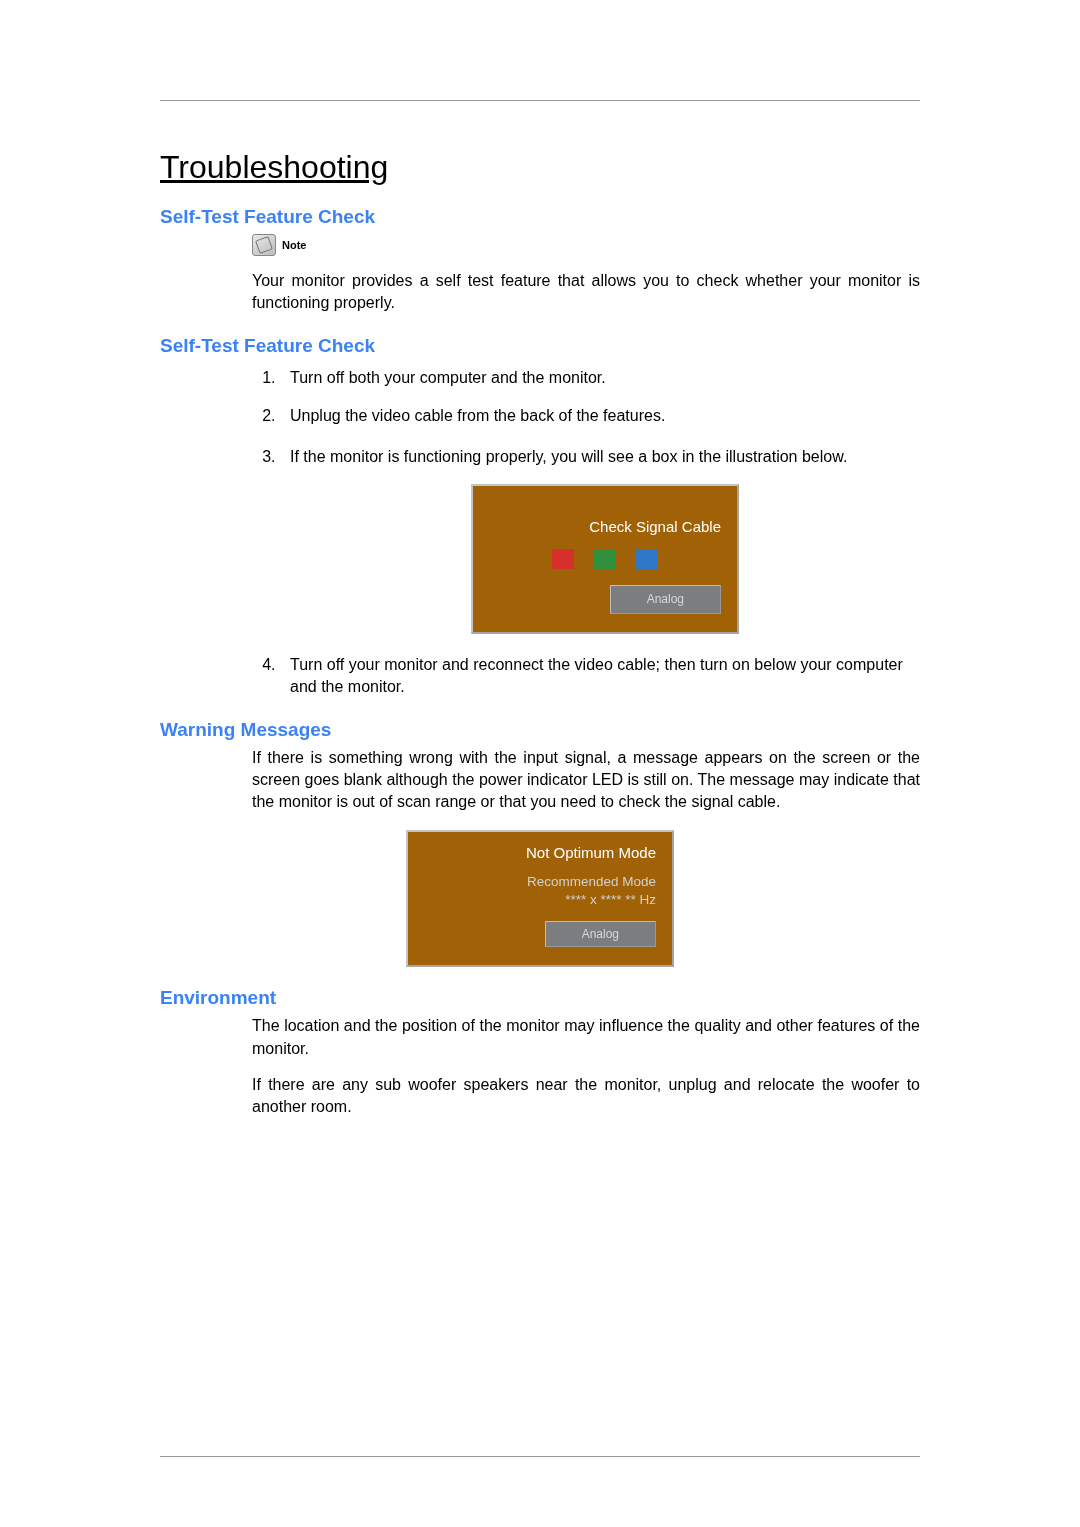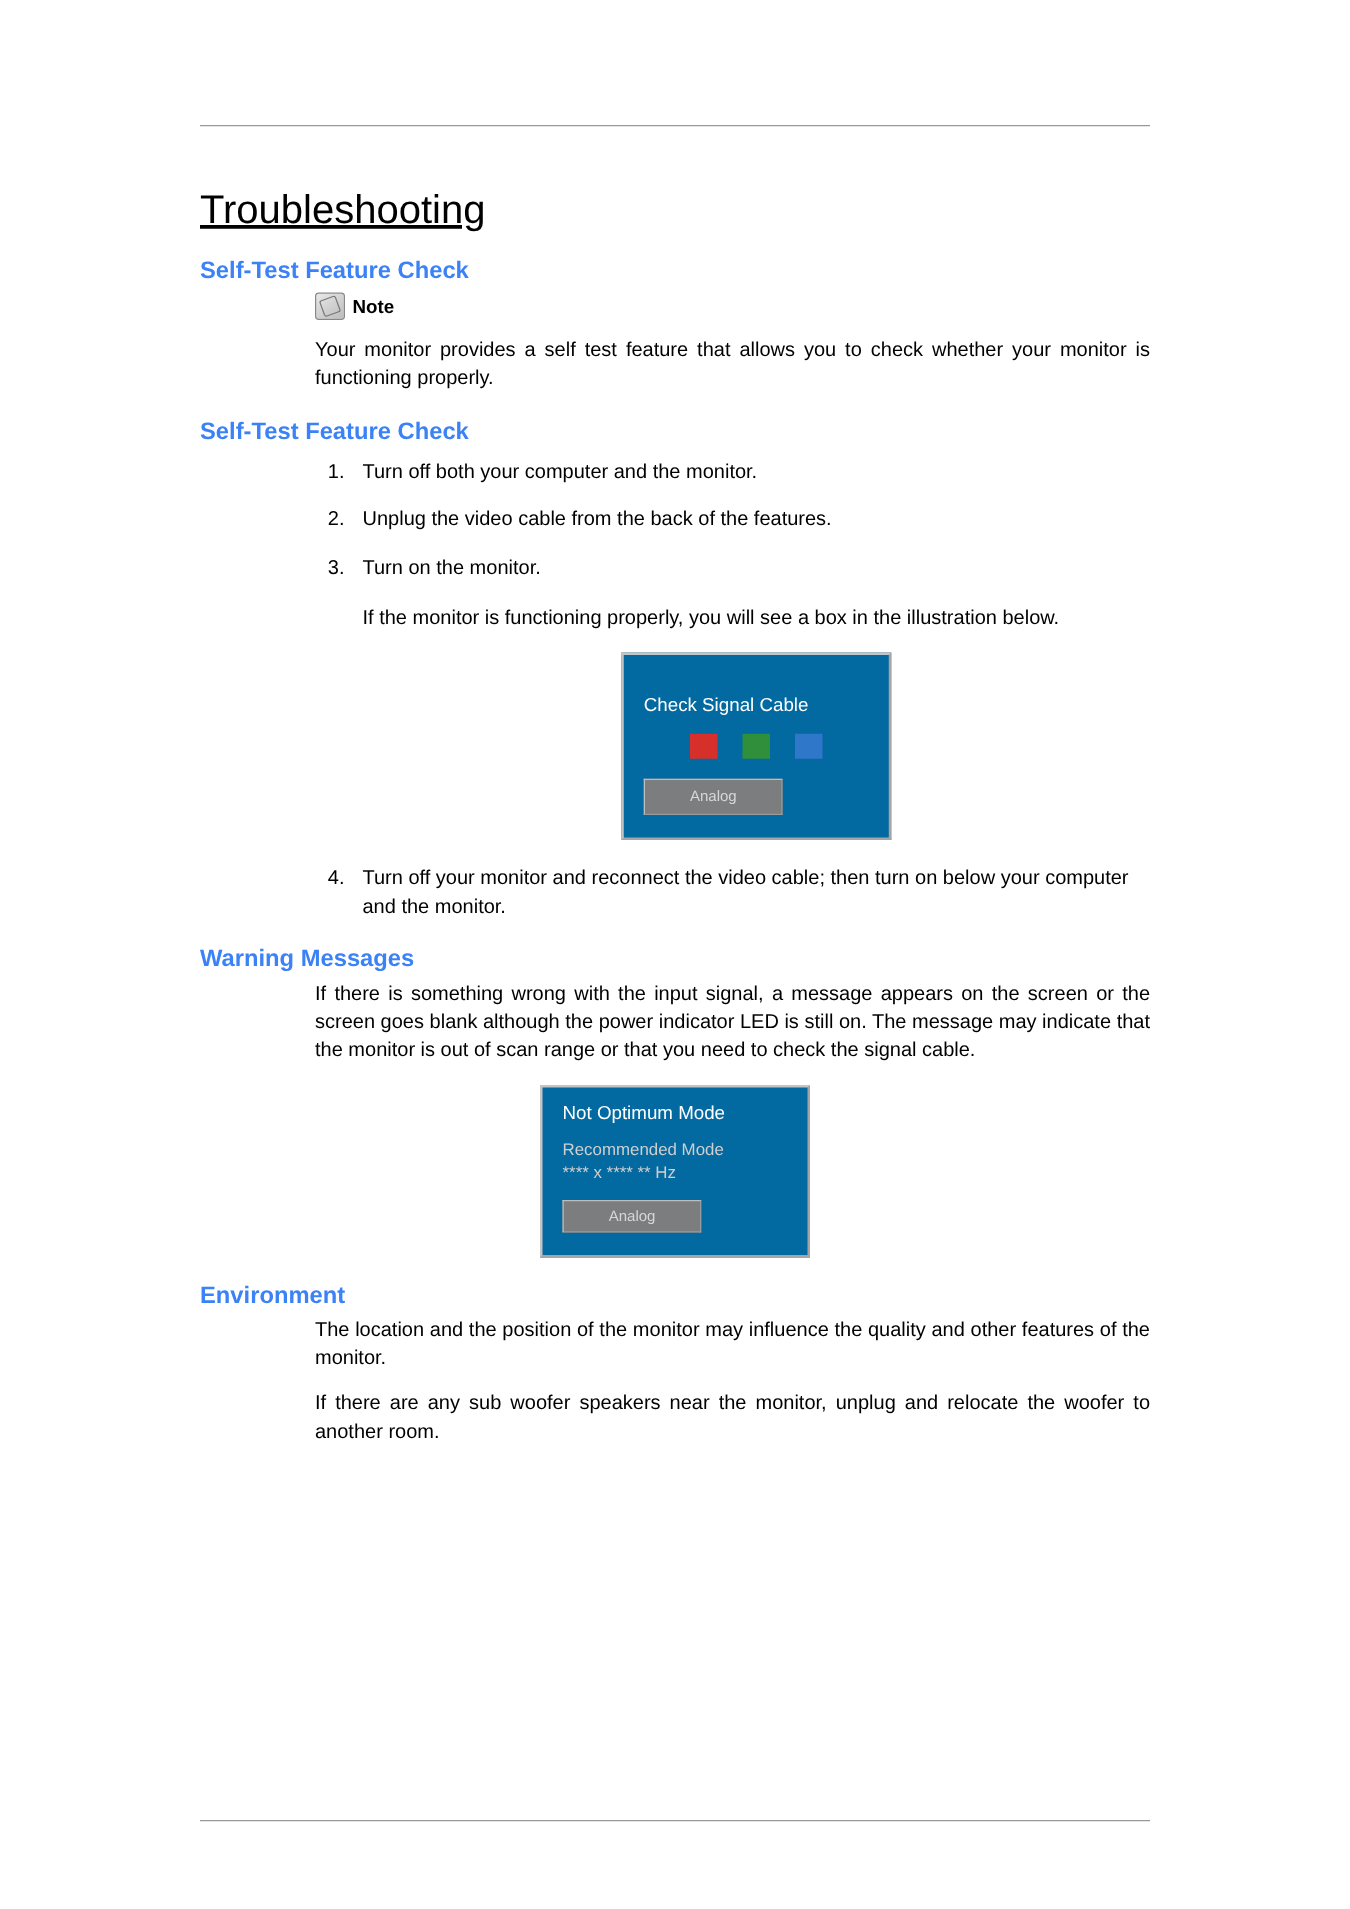--- a/index.html
+++ b/index.html
@@ -53,21 +53,21 @@
     .note-icon::after {
       content: "";
       width: 12px;
       height: 12px;
       border-radius: 2px;
       border: 1px solid #777;
       transform: rotate(-20deg);
       background: transparent;
     }
     .note-label {
-      font-size: 15px;
+      font-size: 11px;
       font-weight: bold;
     }
     .body-text {
       font-size: 16px;
       line-height: 1.4;
       margin-left: 92px;
       margin-bottom: 14px;
       text-align: justify;
     }
     ol.steps {
@@ -89,27 +89,27 @@
       margin-top: 18px;
       line-height: 1.4;
       text-align: justify;
     }
     .osd-wrap {
       display: flex;
       justify-content: center;
       margin: 16px 0 20px 0;
     }
     .osd-box {
-      width: 216px;
-      background: #0369a1;
+      width: 268px;
+      background: #a16207;
       border: 2px solid #a5a5a5;
       border-top-color: #c4c4c4;
       border-left-color: #c4c4c4;
       padding: 30px 16px 18px 16px;
-      text-align: left;
+      text-align: right;
     }
     .osd-heading {
       color: #fff;
       font-size: 15px;
       margin-bottom: 12px;
     }
     .osd-sub {
       color: #cfcfcf;
       font-size: 13.5px;
       line-height: 1.35;
@@ -171,21 +171,20 @@
 
   <h2 class="subhead">Self-Test Feature Check</h2>
   <ol class="steps">
     <li>
       <span class="step-text">Turn off both your computer and the monitor.</span>
     </li>
     <li>
       <span class="step-text">Unplug the video cable from the back of the features.</span>
     </li>
     <li>
-      <span class="step-text">Turn on the monitor.</span>
       <span class="step-sub">If the monitor is functioning properly, you will see a box in the illustration below.</span>
 
       <div class="osd-wrap">
         <div class="osd-box">
           <div class="osd-heading">Check Signal Cable</div>
           <div class="osd-swatches">
             <span class="swatch sw-red"></span>
             <span class="swatch sw-green"></span>
             <span class="swatch sw-blue"></span>
           </div>

